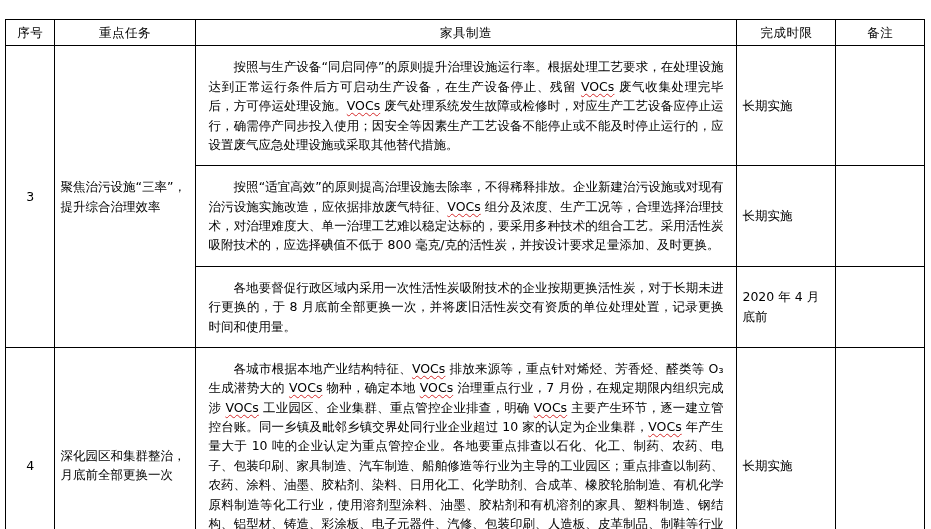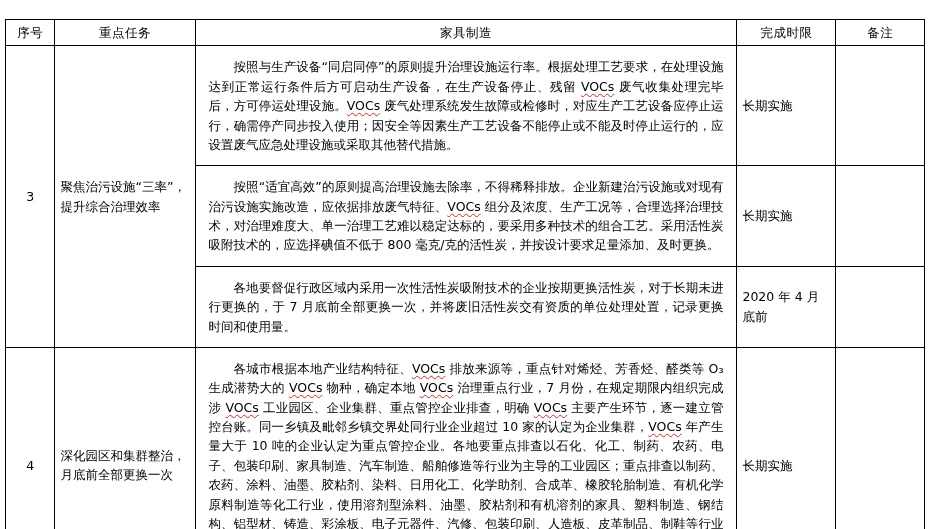--- a/index.html
+++ b/index.html
@@ -110,21 +110,21 @@
       </tr>
       <tr>
         <td class="cell-measure">
           <p>按照“适宜高效”的原则提高治理设施去除率，不得稀释排放。企业新建治污设施或对现有治污设施实施改造，应依据排放废气特征、<span class="u-red">VOCs</span> 组分及浓度、生产工况等，合理选择治理技术，对治理难度大、单一治理工艺难以稳定达标的，要采用多种技术的组合工艺。采用活性炭吸附技术的，应选择碘值不低于 800 毫克/克的活性炭，并按设计要求足量添加、及时更换。</p>
         </td>
         <td class="cell-deadline">长期实施</td>
         <td></td>
       </tr>
       <tr>
         <td class="cell-measure">
-          <p>各地要督促行政区域内采用一次性活性炭吸附技术的企业按期更换活性炭，对于长期未进行更换的，于 7 月底前全部更换一次，并将废旧活性炭交有资质的单位处理处置，记录更换时间和使用量。</p>
+          <p>各地要督促行政区域内采用一次性活性炭吸附技术的企业按期更换活性炭，对于长期未进行更换的，于 8 月底前全部更换一次，并将废旧活性炭交有资质的单位处理处置，记录更换时间和使用量。</p>
         </td>
         <td class="cell-deadline">2020 年 4 月底前</td>
         <td></td>
       </tr>
 
       <tr>
         <td class="cell-center">4</td>
         <td class="cell-task">深化园区和集群整治，月底前全部更换一次</td>
         <td class="cell-measure">
           <p>各城市根据本地产业结构特征、<span class="u-red">VOCs</span> 排放来源等，重点针对烯烃、芳香烃、醛类等 O₃生成潜势大的 <span class="u-red">VOCs</span> 物种，确定本地 <span class="u-red">VOCs</span> 治理重点行业，7 月份，在规定期限内组织完成涉 <span class="u-red">VOCs</span> 工业园区、企业集群、重点管控企业排查，明确 <span class="u-red">VOCs</span> 主要产生环节，逐一建立管控台账。同一乡镇及毗邻乡镇交界处同行业企业超过 10 家的认定为企业集群，<span class="u-red">VOCs</span> 年产生量大于 10 吨的企业认定为重点管控企业。各地要重点排查以石化、化工、制药、农药、电子、包装印刷、家具制造、汽车制造、船舶修造等行业为主导的工业园区；重点排查以制药、农药、涂料、油墨、胶粘剂、染料、日用化工、化学助剂、合成革、橡胶轮胎制造、有机化学原料制造等化工行业，使用溶剂型涂料、油墨、胶粘剂和有机溶剂的家具、塑料制造、钢结构、铝型材、铸造、彩涂板、电子元器件、汽修、包装印刷、人造板、皮革制品、制鞋等行业为主导的企业集群。对存在突出问题的工业园区、企业集群、重点管控企业制定整改方案，做到措施精准、时限明确、责任到人。</p>

